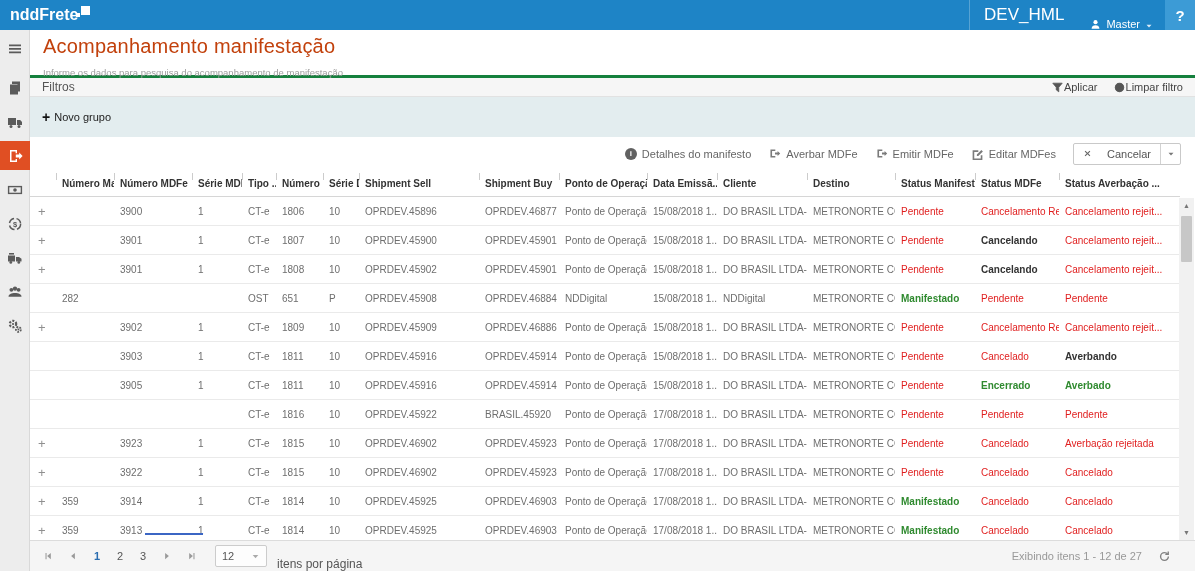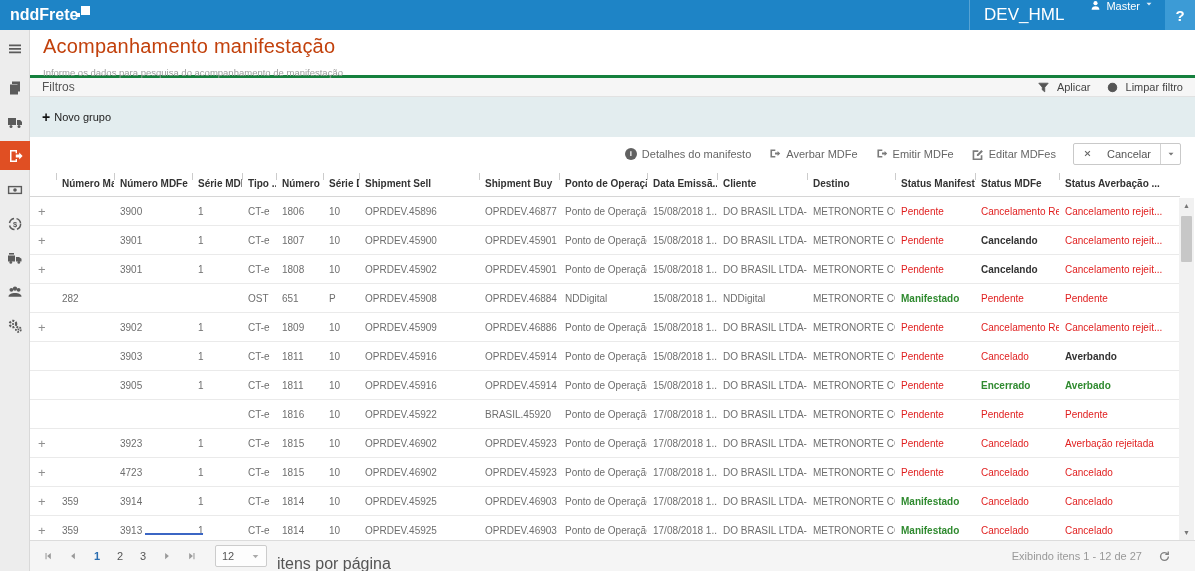--- a/index.html
+++ b/index.html
@@ -8,21 +8,21 @@
             font-family:"Liberation Sans", sans-serif; background:#fff;padding-left:20px; }
 
   
   .topbar { position:absolute; top:0; left:0; right:0; height:30px; background:#1e84c6;
             display:flex; align-items:center; justify-content:space-between; color:#fff; }
   .logo { display:flex; align-items:flex-start; padding-left:10px; font-size:16px; font-weight:bold; line-height:30px; cursor:pointer; }
   .logo-mark { position:relative; width:9px; height:9px; background:#fff; display:inline-block; margin-left:3px; margin-top:6px; }
   .logo-mark::after { content:""; position:absolute; left:-5px; top:7px; width:4px; height:4px; background:#fff; }
   .topbar-right { display:flex; align-items:center; height:30px; }
   .env-label { font-size:17px; padding:0 14px; border-left:1px solid rgba(255,255,255,.25); line-height:30px; }
-  .user-menu { display:flex; align-items:flex-start; gap:5px; font-size:11px; padding:0 12px; cursor:pointer; height:30px; }
+  .user-menu { display:flex; align-items:flex-end; gap:5px; font-size:11px; padding:0 12px; cursor:pointer; height:30px; }
   .user-menu svg { width:11px; height:11px; fill:#fff; }
   .caret-svg { width:8px !important; height:8px !important; opacity:.85; }
   .help-btn { width:30px; height:30px; background:#3c9bd6; display:grid; place-items:center;
               font-size:15px; font-weight:bold; cursor:pointer; }
 
   
   .sidebar { position:absolute; top:30px; left:0; width:30px; bottom:0; background:#ededed;
              border-right:1px solid #d9d9d9; display:flex; flex-direction:column; align-items:center; }
   .side-item { width:30px; height:29px; display:grid; place-items:center; color:#5b5b5b; cursor:pointer; margin-bottom:5px; }
   .side-item svg { width:16px; height:16px; fill:currentColor; }
@@ -32,21 +32,21 @@
   
   .main { position:absolute; top:30px; left:30px; right:0; bottom:0; }
   .page-head { height:45px; padding:5px 0 0 13px; }
   .page-title { font-size:20px; font-weight:normal; color:#c2410c; letter-spacing:.2px; }
   .page-subtitle { font-size:9.5px; color:#9c9c9c; margin-top:9px; }
 
   .filters-bar { height:22px; background:#f6f6f6; border-top:3px solid #15803d; border-bottom:1px solid #e2e2e2;
                  display:flex; align-items:center; justify-content:space-between; padding:0 12px; }
   .filters-title { font-size:12px; color:#555; }
   .filter-actions { display:flex; align-items:center; gap:16px; }
-  .filter-btn { font-size:11px; color:#444; cursor:pointer; display:flex; align-items:center; gap:8px;justify-content:space-between; }
+  .filter-btn { font-size:11px; color:#444; cursor:pointer; display:flex; align-items:center; gap:1px;justify-content:space-between; }
   .filter-btn svg { width:11px; height:11px; fill:#555; stroke:#555; }
 
   .group-panel { height:40px; background:#e3edef; display:flex; align-items:center; padding-left:12px; }
   .new-group-btn { font-size:11px; color:#222; cursor:pointer; display:flex; align-items:center; gap:4px; }
   .plus-glyph { font-size:14px; font-weight:bold; color:#111; }
 
   .toolbar { height:33px; display:flex; justify-content:flex-end; align-items:center; gap:17px;
              padding-right:14px; font-size:11px; color:#666; }
   .tool-btn { display:flex; align-items:center; gap:5px; cursor:pointer; }
   .tool-btn svg { width:13px; height:13px; fill:#7b7b7b; }
@@ -81,21 +81,21 @@
   .pager { position:absolute; left:0; right:0; bottom:0; height:31px; background:#f5f5f5; border-top:1px solid #dcdcdc;
            display:flex; align-items:center; padding:0 24px 0 10px; font-size:11px; color:#666; }
   .pg-nav { width:15px; margin-right:10px; display:grid; place-items:center; cursor:pointer; color:#9a9a9a; }
   .pg-nav svg { width:10px; height:10px; fill:currentColor; }
   .pg-num { width:14px; text-align:center; margin-right:9px; cursor:pointer; color:#555; }
   .pg-num.active { color:#2a6db0; font-weight:bold; }
   .pg-size { display:flex; align-items:center; justify-content:space-between; width:52px; height:22px;
              border:1px solid #ccc; border-radius:2px; background:#fdfdfd; padding:0 6px; margin:0 10px 0 6px;
              color:#555; cursor:pointer; }
   .pg-size svg { width:9px; height:9px; fill:#aaa; }
-  .pg-label { color:#555; font-size:16px;margin-top:15px; }
+  .pg-label { color:#555; font-size:12px;margin-top:15px; }
   .pg-right { margin-left:auto; display:flex; align-items:center; gap:16px; color:#999; }
   .refresh-btn { color:#808080; cursor:pointer; display:grid; place-items:center; }
   .refresh-btn svg { width:13px; height:13px; stroke:#808080; fill:none; stroke-width:1.7; }
 </style>
 </head>
 <body>
 
 <div class="screen">
 
   <header class="topbar">
@@ -457,21 +457,21 @@
               <td>17/08/2018 1...</td>
               <td>DO BRASIL LTDA-GU...</td>
               <td>METRONORTE CO...</td>
               <td class="tone-red">Pendente</td>
               <td class="tone-red">Cancelado</td>
               <td class="tone-red">Averbação rejeitada</td>
             </tr>
             <tr>
               <td class="expand-cell">+</td>
               <td></td>
-              <td>4723</td>
+              <td>3922</td>
               <td>1</td>
               <td>CT-e</td>
               <td>1815</td>
               <td>10</td>
               <td>OPRDEV.46902</td>
               <td>OPRDEV.45923</td>
               <td>Ponto de Operação ...</td>
               <td>17/08/2018 1...</td>
               <td>DO BRASIL LTDA-GU...</td>
               <td>METRONORTE CO...</td>

